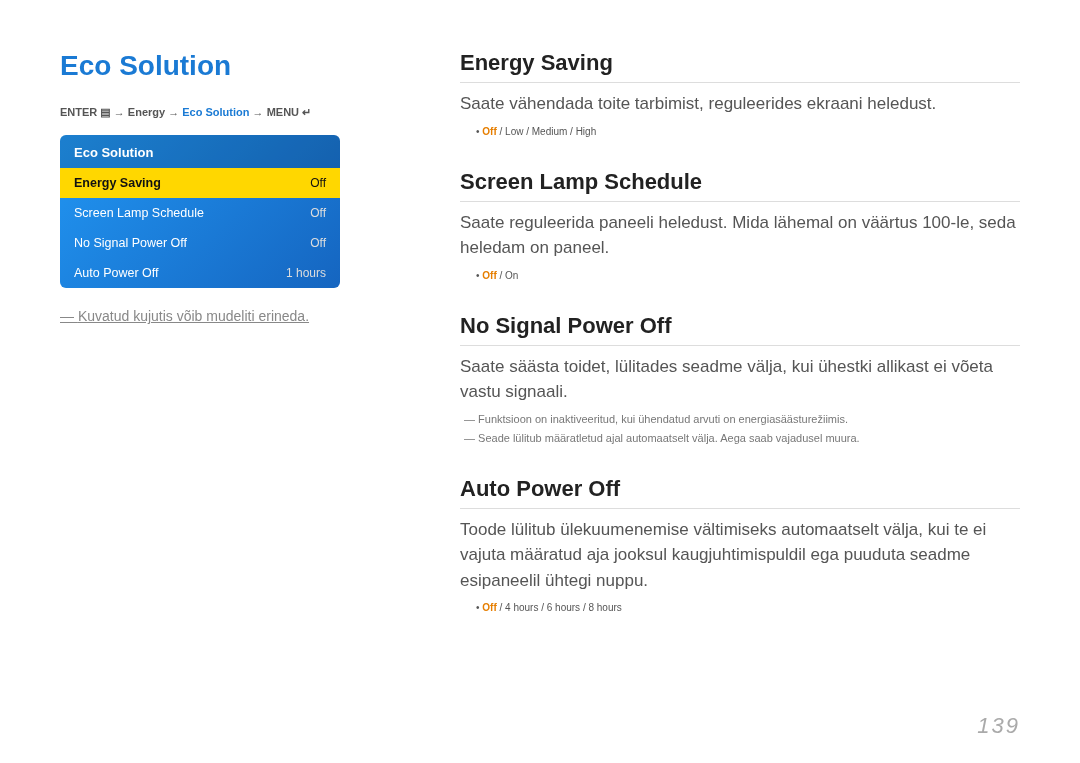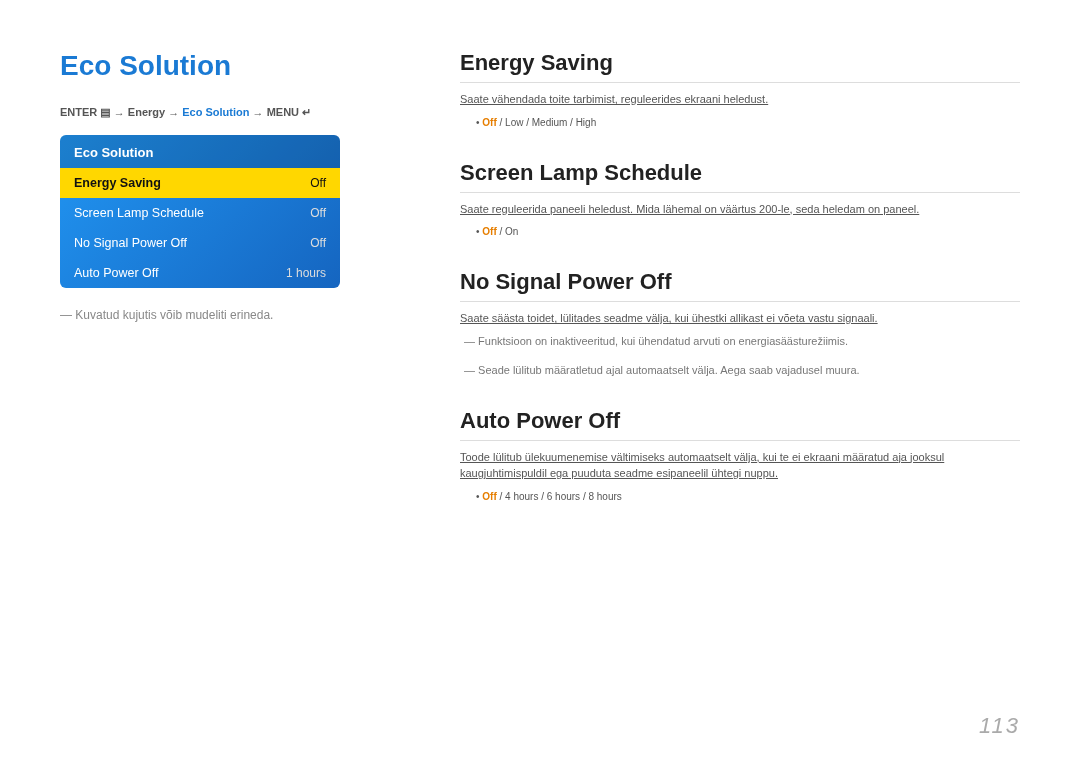--- a/index.html
+++ b/index.html
@@ -83,22 +83,23 @@
       color: #111;
     }
 
     .item-value {
       color: #ddd;
       font-size: 12px;
     }
 
     .footnote {
       margin-top: 20px;
-      font-size: 12px;
+      font-size: 14px;
       color: #888;
+      text-decoration: underline;
     }
 
     .footnote::before {
       content: '—  ';
     }
 
     
     .right-panel {
       flex: 1;
     }
@@ -110,25 +111,24 @@
     .section-title {
       font-size: 22px;
       font-weight: bold;
       color: #222;
       margin-bottom: 8px;
       border-bottom: 1px solid #ddd;
       padding-bottom: 6px;
     }
 
     .section-desc {
-      font-size: 11px;
+      font-size: 17px;
       color: #555;
       margin-bottom: 6px;
       line-height: 1.5;
-      text-decoration: underline;
     }
 
     .section-options {
       font-size: 10px;
       color: #555;
       margin-left: 16px;
       line-height: 1.8;
     }
 
     .section-options .opt-highlight {
@@ -202,39 +202,39 @@
     <div class="section">
       <h2 class="section-title">Energy Saving</h2>
       <p class="section-desc">Saate vähendada toite tarbimist, reguleerides ekraani heledust.</p>
       <div class="section-options">
         • <span class="opt-highlight">Off</span> / Low / Medium / High
       </div>
     </div>
 
     <div class="section">
       <h2 class="section-title">Screen Lamp Schedule</h2>
-      <p class="section-desc">Saate reguleerida paneeli heledust. Mida lähemal on väärtus 200-le, seda heledam on paneel.</p>
+      <p class="section-desc">Saate reguleerida paneeli heledust. Mida lähemal on väärtus 100-le, seda heledam on paneel.</p>
       <div class="section-options">
         • <span class="opt-highlight">Off</span> / On
       </div>
     </div>
 
     <div class="section">
       <h2 class="section-title">No Signal Power Off</h2>
       <p class="section-desc">Saate säästa toidet, lülitades seadme välja, kui ühestki allikast ei võeta vastu signaali.</p>
       <div style="margin-top:6px; padding-left:4px;">
         <p class="section-note" style="border-left:none; padding-left:0;">— Funktsioon on inaktiveeritud, kui ühendatud arvuti on energiasäästurežiimis.</p>
-        <p class="section-note" style="border-left:none; padding-left:0; margin-top:12px;">— Seade lülitub määratletud ajal automaatselt välja. Aega saab vajadusel muura.</p>
+        <p class="section-note" style="border-left:none; padding-left:0; margin-top:2px;">— Seade lülitub määratletud ajal automaatselt välja. Aega saab vajadusel muura.</p>
       </div>
     </div>
 
     <div class="section">
       <h2 class="section-title">Auto Power Off</h2>
-      <p class="section-desc">Toode lülitub ülekuumenemise vältimiseks automaatselt välja, kui te ei ekraani määratud aja jooksul kaugjuhtimispuldil ega puuduta seadme esipaneelil ühtegi nuppu.</p>
+      <p class="section-desc">Toode lülitub ülekuumenemise vältimiseks automaatselt välja, kui te ei vajuta määratud aja jooksul kaugjuhtimispuldil ega puuduta seadme esipaneelil ühtegi nuppu.</p>
       <div class="section-options">
         • <span class="opt-highlight">Off</span> / 4 hours / 6 hours / 8 hours
       </div>
     </div>
 
   </div>
 </div>
 
-<div class="page-number">113</div>
+<div class="page-number">139</div>
 
 </body></html>

